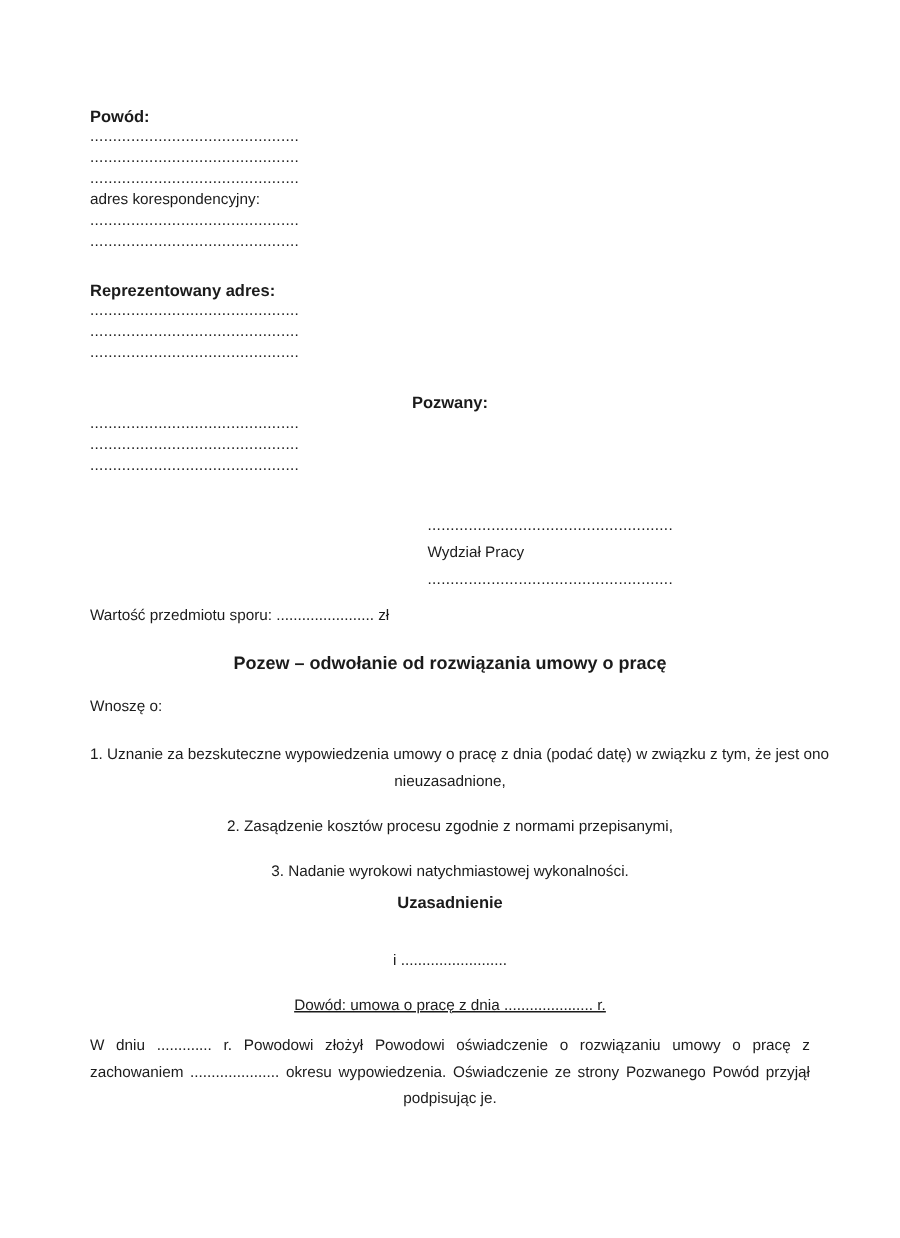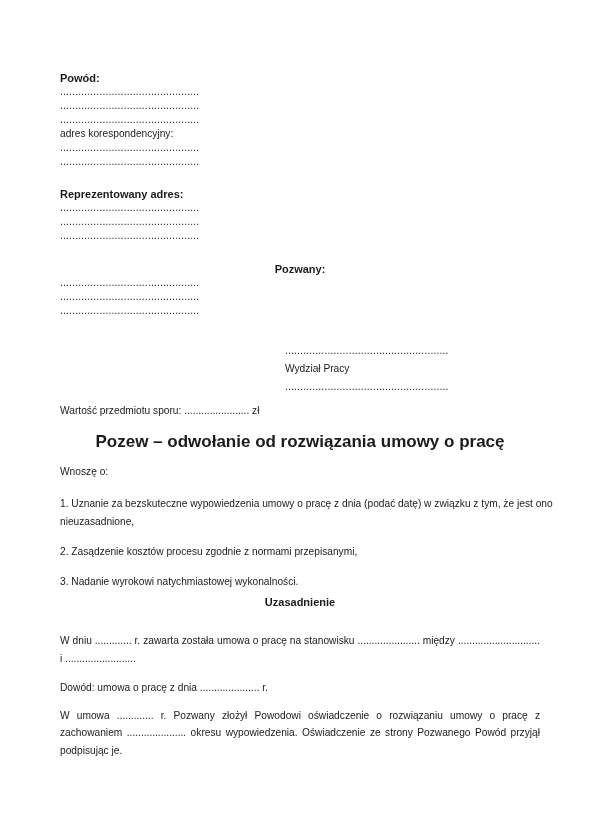--- a/index.html
+++ b/index.html
@@ -52,46 +52,47 @@
   }
   .dispute-line {
     margin-top: 8px;
     line-height: 13px;
     white-space: nowrap;
   }
   .doc-title {
     margin-top: 17px;
     text-align: center;
     font-weight: bold;
-    font-size: 17px;
+    font-size: 12px;
     line-height: 16px;
     white-space: nowrap;
   }
   .motion-intro {
     margin-top: 15px;
     line-height: 13px;
   }
   .para {
     margin-top: 13px;
   }
   .para .line {
     line-height: 17.5px;
     white-space: nowrap;
+    text-align: center;
   }
   .para.first { margin-top: 17px; }
   .para.m3 { margin-top: 12px; }
   .section-heading {
     margin-top: 5px;
     text-align: center;
     font-weight: bold;
     font-size: 11px;
     line-height: 14px;
   }
   .para.contract { margin-top: 23px; }
-  .para.evidence { margin-top: 12px; }
+  .para.evidence { margin-top: 12px; text-decoration: underline; }
   .para.termination { margin-top: 10px; }
   
   .para .line.stretch {
     white-space: normal;
     text-align: justify;
     text-align-last: justify;
   }
 </style>
 </head>
 <body>
@@ -144,27 +145,26 @@
     <div class="line">2. Zasądzenie kosztów procesu zgodnie z normami przepisanymi,</div>
   </div>
 
   <div class="para m3">
     <div class="line">3. Nadanie wyrokowi natychmiastowej wykonalności.</div>
   </div>
 
   <div class="section-heading">Uzasadnienie</div>
 
   <div class="para contract">
-    <div class="line stretch">W dniu ............. r. zawarta została umowa o pracę na stanowisku ...................... między .............................</div>
     <div class="line">i .........................</div>
   </div>
 
   <div class="para evidence">
     <div class="line">Dowód: umowa o pracę z dnia ..................... r.</div>
   </div>
 
   <div class="para termination">
-    <div class="line stretch">W umowa ............. r. Pozwany złożył Powodowi oświadczenie o rozwiązaniu umowy o pracę z</div>
+    <div class="line stretch">W dniu ............. r. Powodowi złożył Powodowi oświadczenie o rozwiązaniu umowy o pracę z</div>
     <div class="line stretch">zachowaniem ..................... okresu wypowiedzenia. Oświadczenie ze strony Pozwanego Powód przyjął</div>
     <div class="line">podpisując je.</div>
   </div>
 
 </div>
 
 </body></html>

